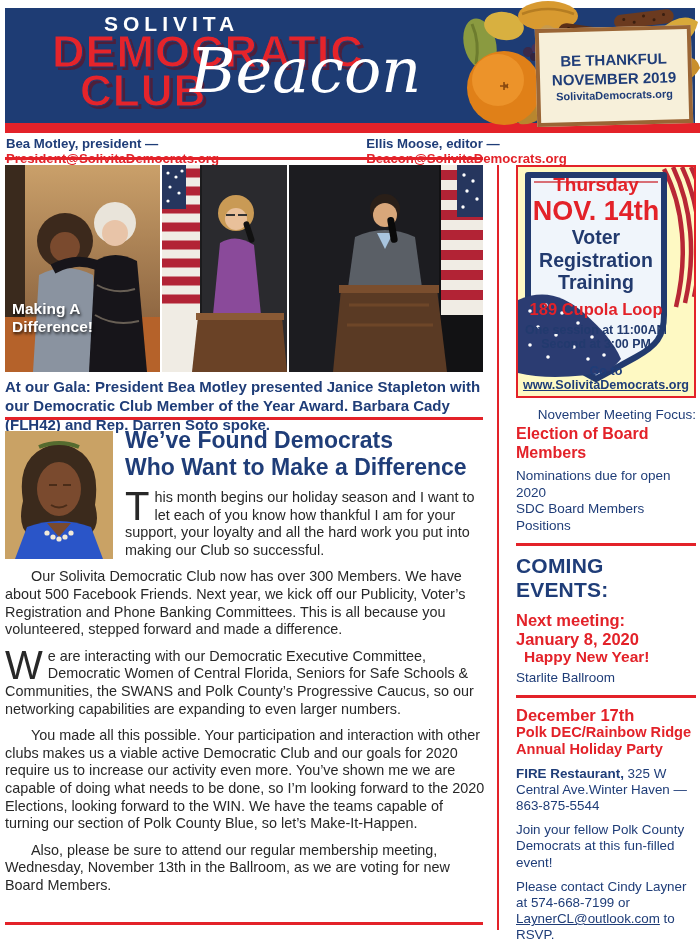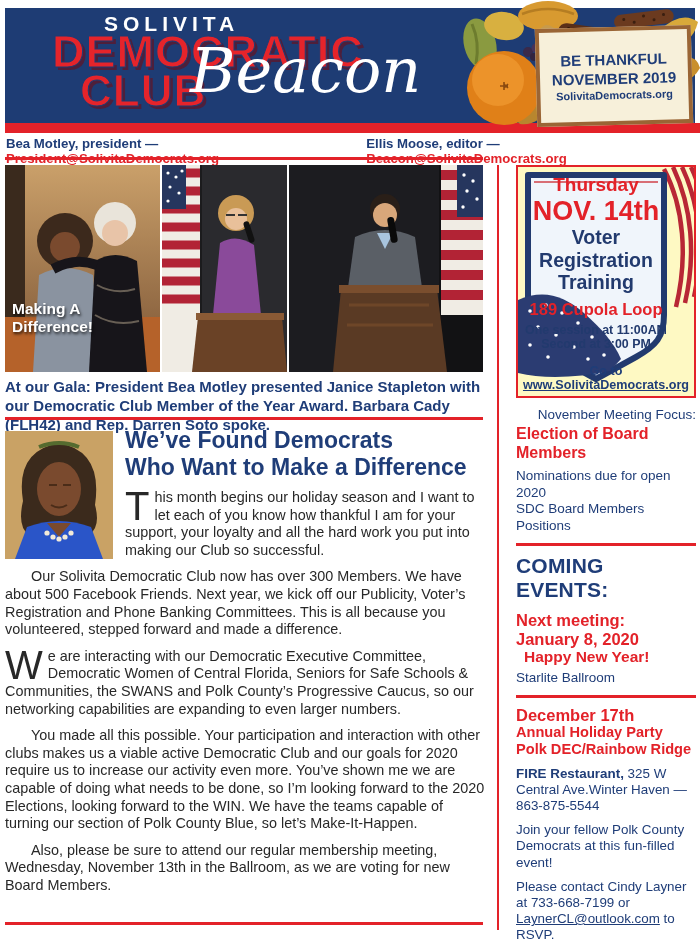--- a/index.html
+++ b/index.html
@@ -300,21 +300,21 @@
 
     <div class="coming">COMING EVENTS:</div>
     <div class="nm">Next meeting:</div>
     <div class="nm">January 8, 2020</div>
     <div class="nm nm3">Happy New Year!</div>
     <div class="venue">Starlite Ballroom</div>
 
     <hr class="sb-hr">
 
     <div class="dec-date">December 17th</div>
+    <div class="dec-title">Polk DEC/Rainbow Ridge</div>
     <div class="dec-title">Annual Holiday Party</div>
-    <div class="dec-title">Polk DEC/Rainbow Ridge</div>
     <p class="sb-p"><b>FIRE Restaurant,</b><span> 325 W Central Ave.Winter Haven — 863-875-5544</span></p>
     <p class="sb-p">Join your fellow Polk County Democrats at this fun-filled event!</p>
-    <p class="sb-p"><span>Please contact Cindy Layner at 733-668-7199 or </span><span class="ulink">LaynerCL@outlook.com</span><span> to RSVP.</span></p>
+    <p class="sb-p"><span>Please contact Cindy Layner at 574-668-7199 or </span><span class="ulink">LaynerCL@outlook.com</span><span> to RSVP.</span></p>
 
   </div>
 
 </div>
 
 </body></html>

